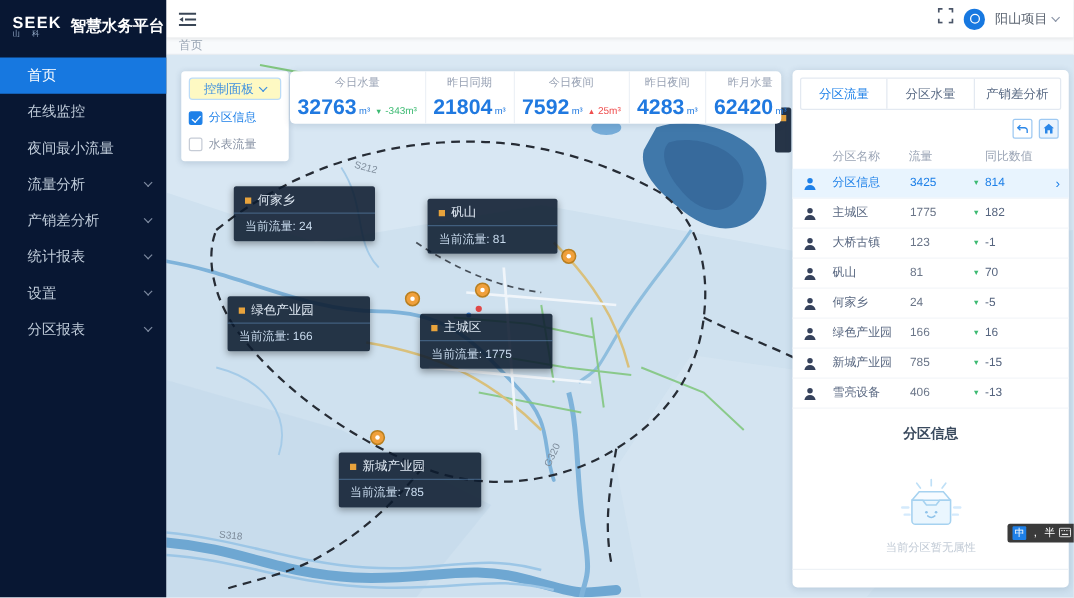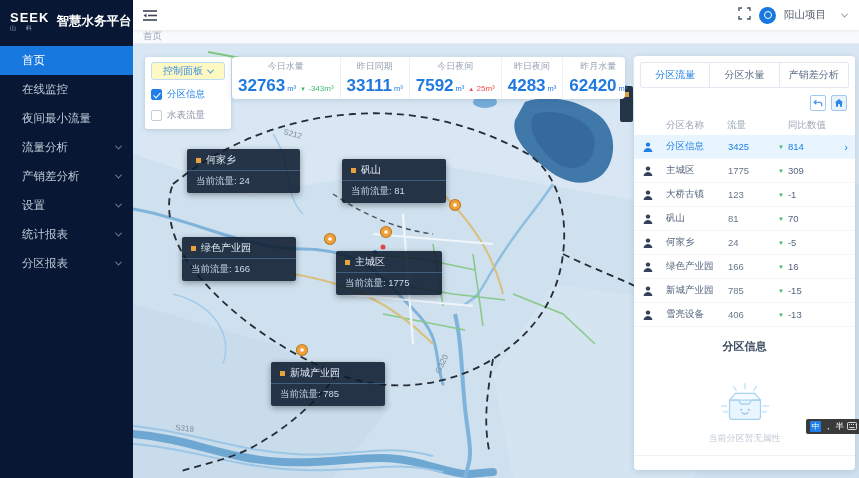--- a/index.html
+++ b/index.html
@@ -19,21 +19,21 @@
   .sb-item.active { background:#1778e0; color:#fff; }
   .sb-item .chev { margin-left:auto; }
   .chev { display:inline-block; width:5px; height:5px; border-right:1.3px solid #7d8aa0; border-bottom:1.3px solid #7d8aa0; transform:rotate(45deg) translate(-1px,-1px); }
 
   
   .topbar { position:absolute; left:133px; top:0; right:0; height:30px; background:#fff; box-shadow:0 1px 3px rgba(0,0,0,.08); z-index:25; display:flex; align-items:center; }
   .collapse-btn { margin-left:10px; cursor:pointer; display:flex; }
   .top-right { margin-left:auto; display:flex; align-items:center; gap:8px; padding-right:12px; }
   .avatar { width:17px; height:17px; border-radius:50%; background:#1778e0; display:flex; align-items:center; justify-content:center; }
   .avatar i { width:8px; height:8px; border:1.6px solid #fff; border-radius:50%; display:block; }
-  .user-name { font-size:10.5px; color:#5a6370; display:flex; align-items:center; gap:16px; cursor:pointer; }
+  .user-name { font-size:10.5px; color:#5a6370; display:flex; align-items:center; gap:4px; cursor:pointer; }
   .breadcrumb-bar { position:absolute; left:133px; top:30px; right:0; height:14px; background:#f8fafc; border-bottom:1px solid #e7ecf1; z-index:24; display:flex; align-items:center; }
   .breadcrumb { font-size:9.5px; color:#9aa6b5; margin-left:10px; cursor:pointer; }
 
   
   .map { position:absolute; left:133px; top:44px; right:0; bottom:0; overflow:hidden; background:#cfe1ef; z-index:1; }
   .map svg { display:block; }
   .map-tooltip { position:absolute; background:rgba(12,27,47,.88); border-radius:2px; z-index:8; box-shadow:0 2px 6px rgba(0,0,0,.35); }
   .mt-title { display:flex; align-items:center; gap:5px; padding:4px 9px 3px; font-size:10px; color:#e2ebf5; border-bottom:1px solid rgba(110,160,210,.4); }
   .mt-dot { width:5px; height:5px; background:#e8a33c; display:inline-block; }
   .mt-val { padding:4px 9px 5px; font-size:9.5px; color:#c8daed; }
@@ -220,25 +220,25 @@
         </div>
       <div class="sb-item">
           <span>流量分析</span>
           <i class="chev"></i>
         </div>
       <div class="sb-item">
           <span>产销差分析</span>
           <i class="chev"></i>
         </div>
       <div class="sb-item">
+          <span>统计报表</span>
+          <i class="chev"></i>
+        </div>
+      <div class="sb-item">
           <span>设置</span>
-          <i class="chev"></i>
-        </div>
-      <div class="sb-item">
-          <span>统计报表</span>
           <i class="chev"></i>
         </div>
       <div class="sb-item">
           <span>分区报表</span>
           <i class="chev"></i>
         </div>
     </div>
   </div>
 
   <div class="topbar">
@@ -291,21 +291,21 @@
       <span class="stat-label">今日水量</span>
       <span class="stat-valrow">
         <span class="stat-val">32763</span>
         <span class="stat-unit">m³</span>
         <span class="delta green"><span class="tri">▼</span> <span>-343m³</span></span>
       </span>
     </div>
     <div class="stat">
       <span class="stat-label">昨日同期</span>
       <span class="stat-valrow">
-        <span class="stat-val">33111</span>
+        <span class="stat-val">21804</span>
         <span class="stat-unit">m³</span>
       </span>
     </div>
     <div class="stat">
       <span class="stat-label">今日夜间</span>
       <span class="stat-valrow">
         <span class="stat-val">7592</span>
         <span class="stat-unit">m³</span>
         <span class="delta red"><span class="tri">▲</span> <span>25m³</span></span>
       </span>
@@ -376,21 +376,21 @@
       <span class="ricon">
           <svg width="12" height="12" viewBox="0 0 12 12">
             <circle cx="6" cy="3.6" r="2.2" fill="#36425c"></circle>
             <path d="M1.5 11 C2 8.2 3.8 7 6 7 s4 1.2 4.5 4 Z" fill="#36425c"></path>
           </svg>
         </span>
       <span class="rname">主城区</span>
       <span class="rflow">1775</span>
       <span class="rdelta">
           <span class="tri">▼</span>
-          <span>309</span>
+          <span>182</span>
         </span>
     </div>
     <div class="trow">
       <span class="ricon">
           <svg width="12" height="12" viewBox="0 0 12 12">
             <circle cx="6" cy="3.6" r="2.2" fill="#36425c"></circle>
             <path d="M1.5 11 C2 8.2 3.8 7 6 7 s4 1.2 4.5 4 Z" fill="#36425c"></path>
           </svg>
         </span>
       <span class="rname">大桥古镇</span>

